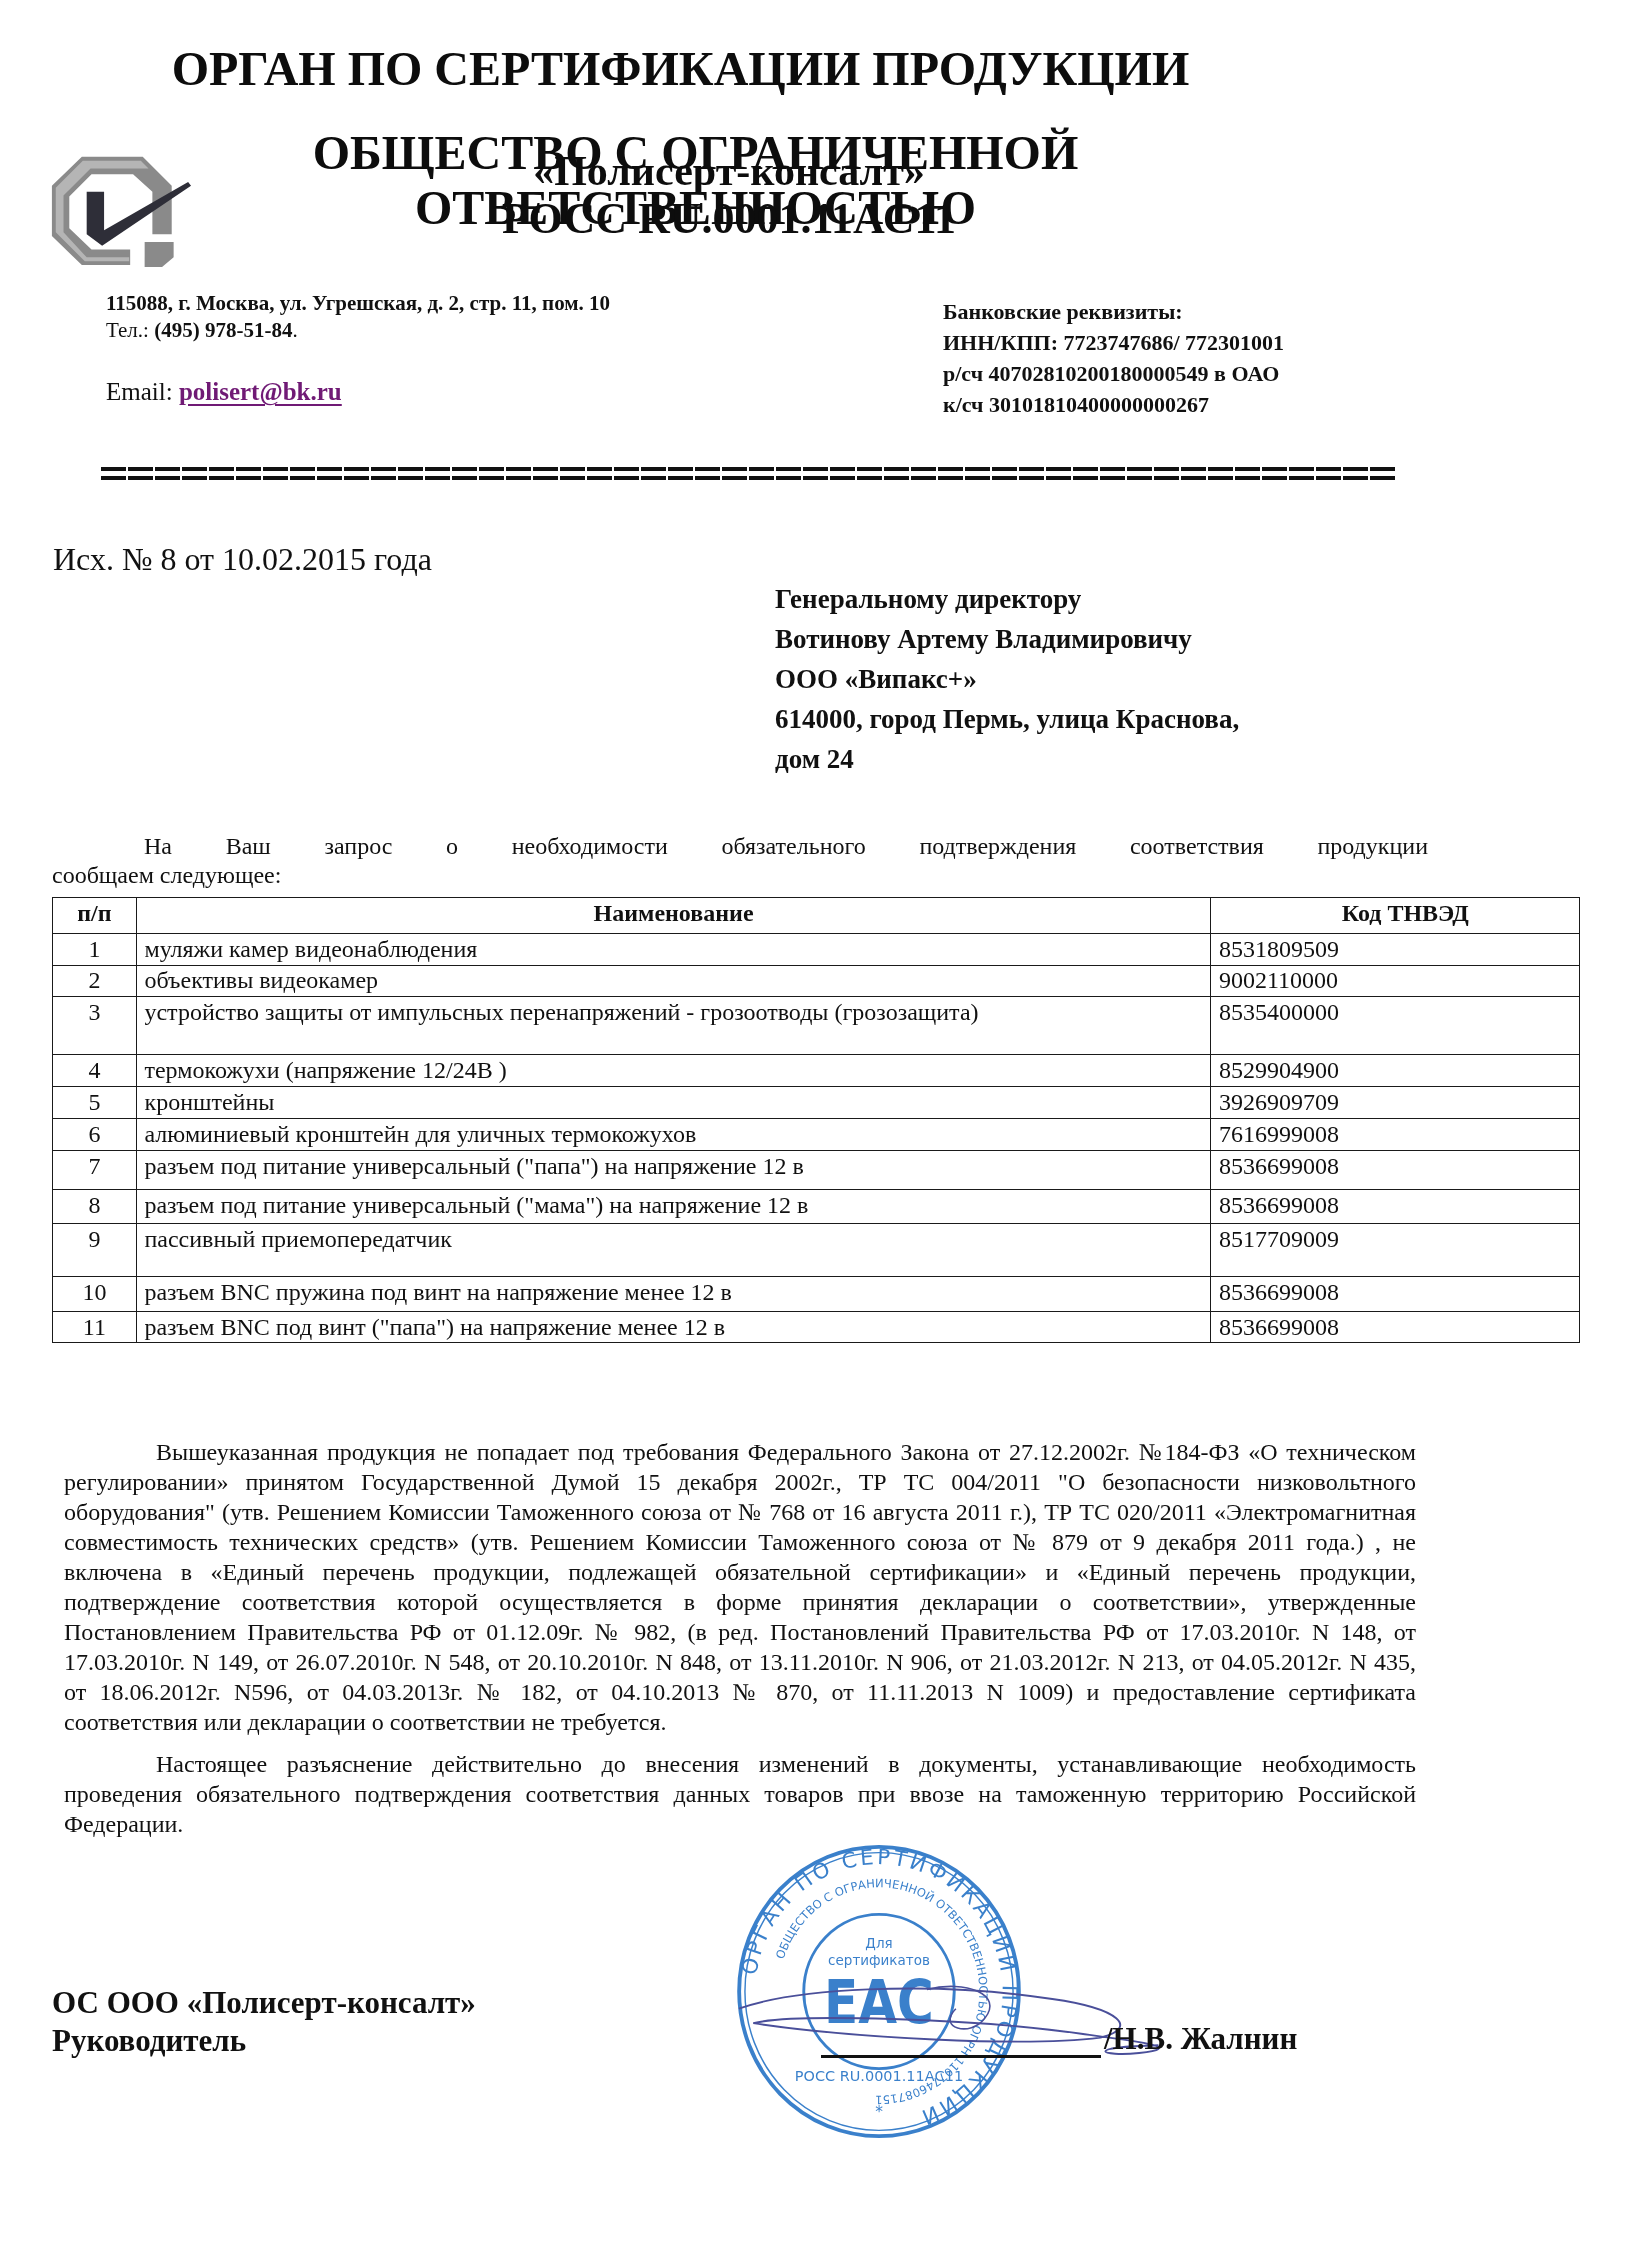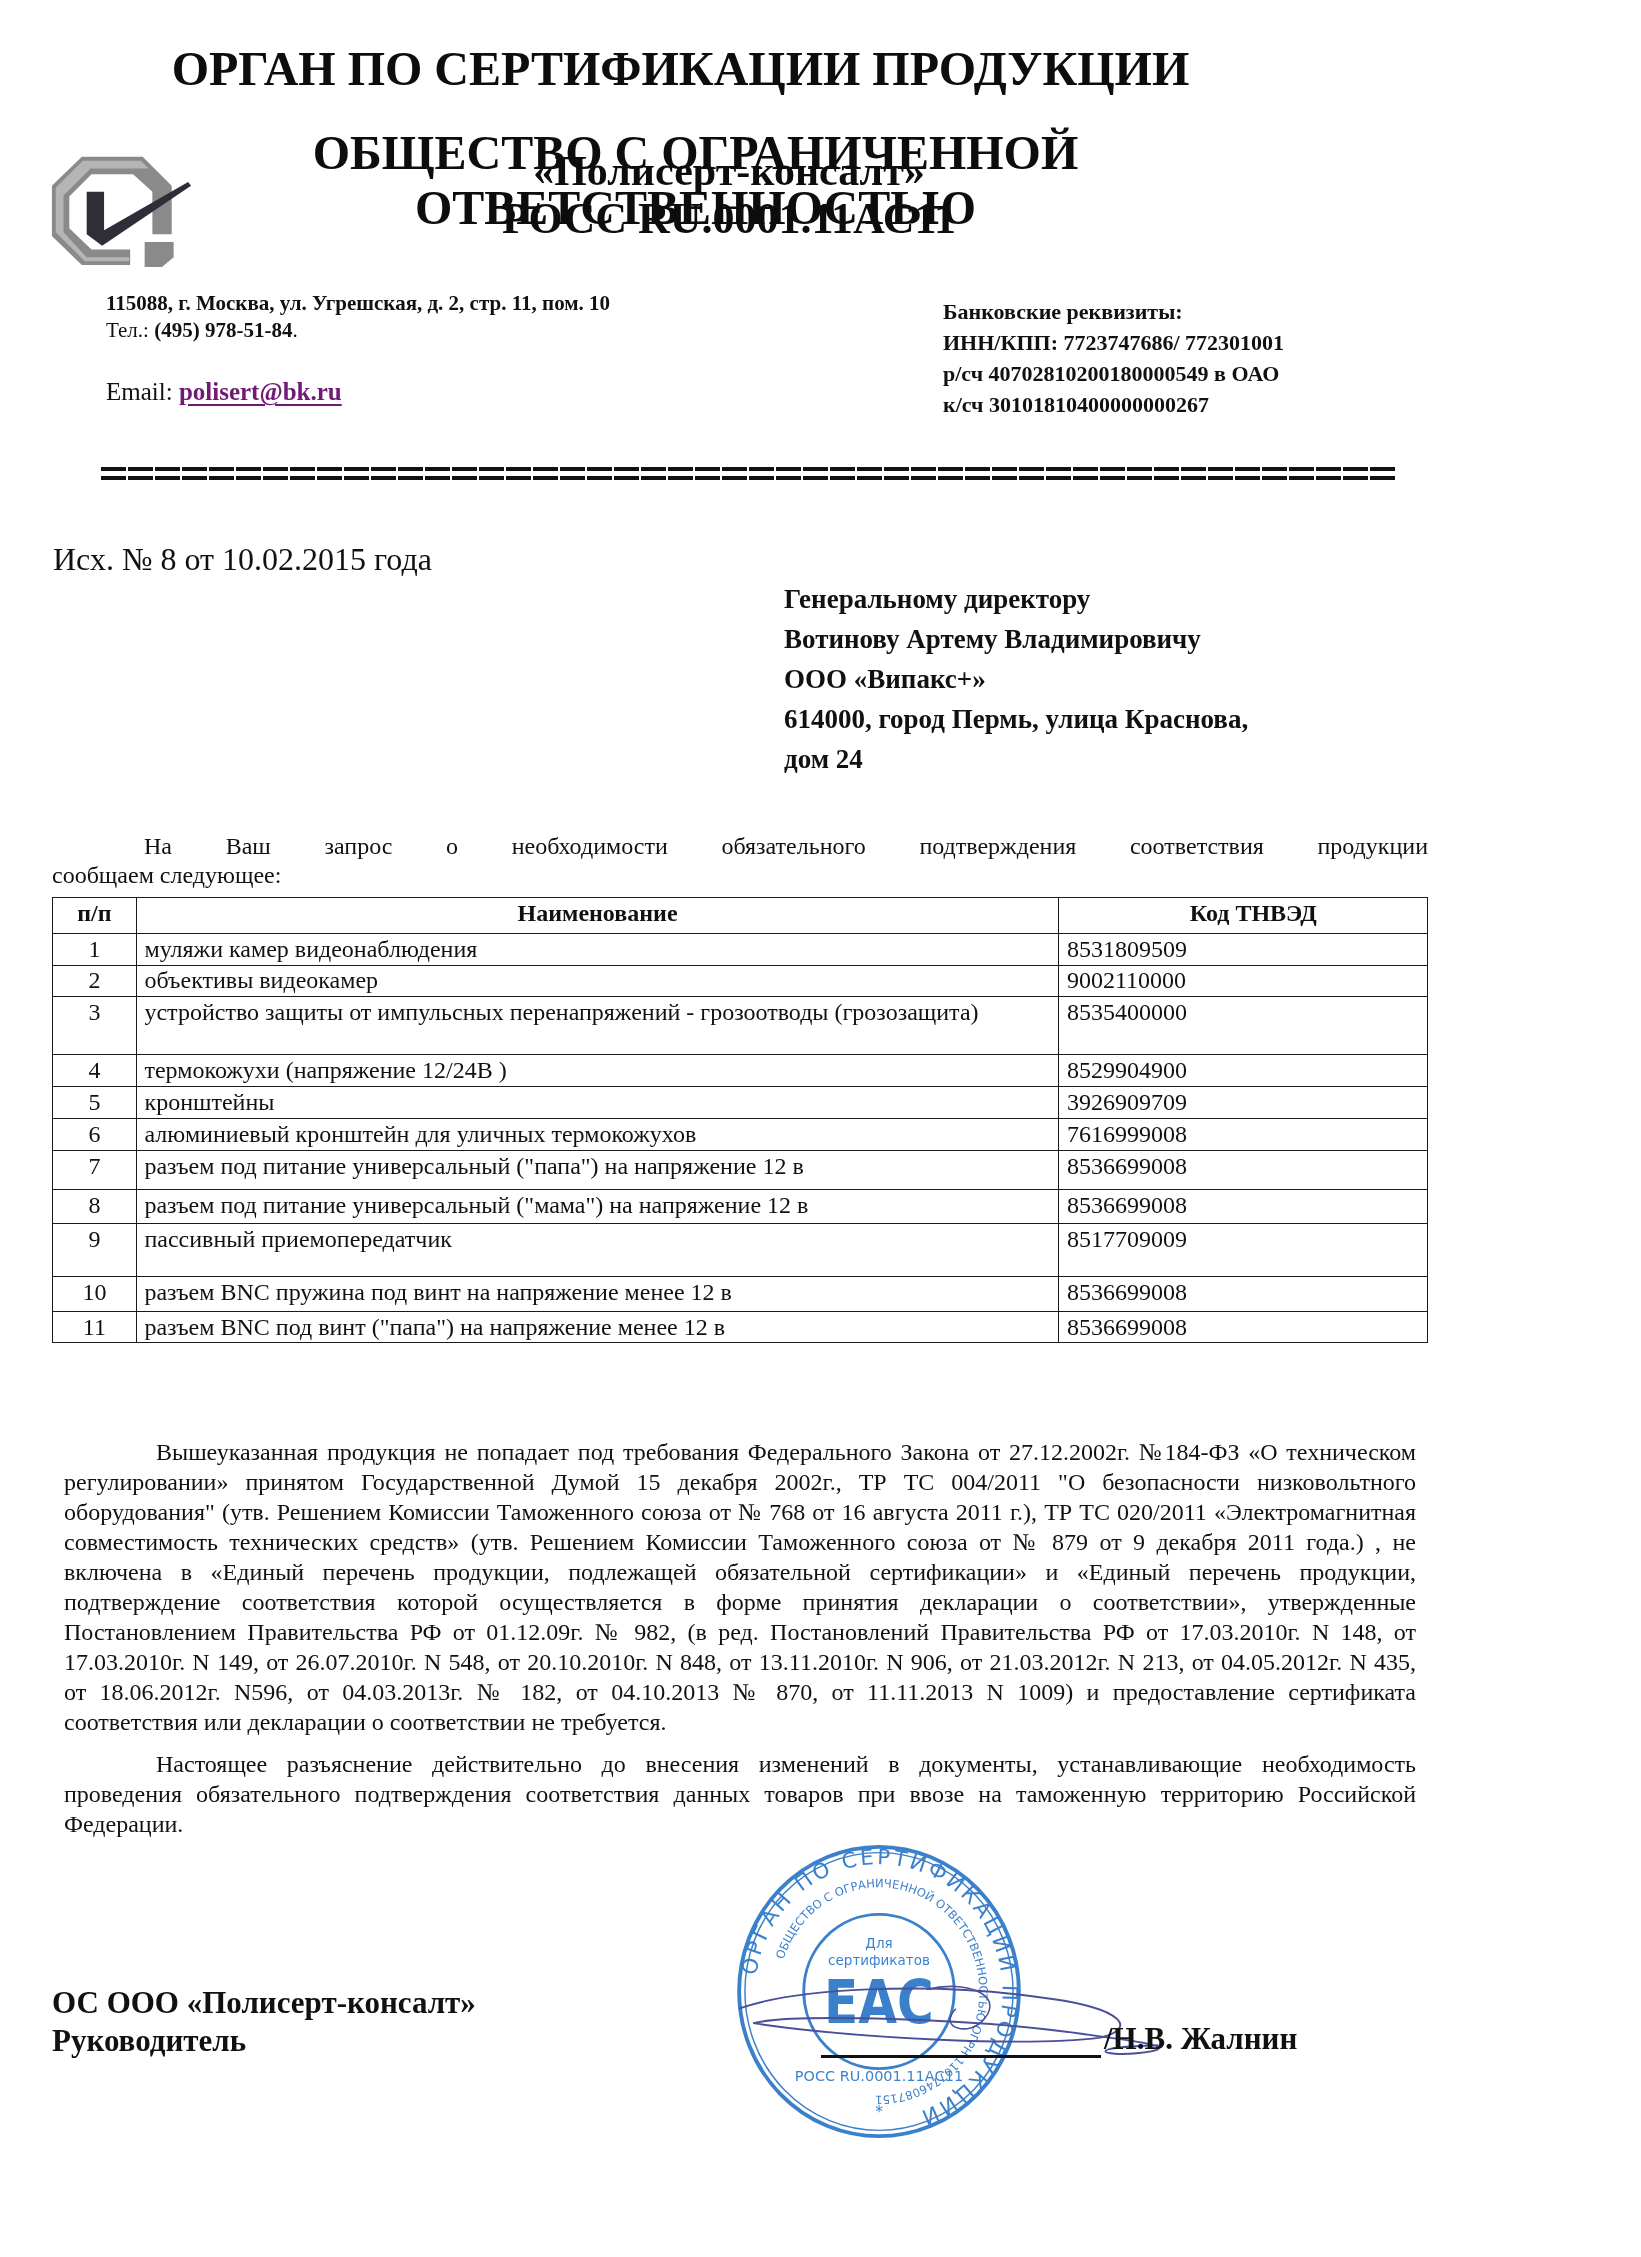--- a/index.html
+++ b/index.html
@@ -26,28 +26,28 @@
   .email a { color: #701a75; font-weight: bold; text-decoration: underline; text-underline-offset: 3.9px; }
 
   .bank { left: 943px; top: 296px; font-size: 22px; font-weight: bold; line-height: 31px; width: 502px; }
 
   .rule { left: 101px; width: 1294px; height: 3.9px; background: repeating-linear-gradient(90deg, #111 0 25px, #fff 25px 27px); }
   .r1 { top: 467px; }
   .r2 { top: 476px; }
 
   .outno { left: 53px; top: 541px; font-size: 32px; }
 
-  .addressee { left: 775px; top: 579px; font-size: 27px; font-weight: bold; line-height: 40px; margin-left: 9px; }
+  .addressee { left: 775px; top: 579px; font-size: 27px; font-weight: bold; line-height: 40px; }
   .addressee div { white-space: nowrap; }
 
   .intro { left: 52px; top: 832px; width: 1376px; font-size: 24px; line-height: 29px; text-align: justify; }
   .intro .p1 { text-indent: 92px; text-align-last: justify; }
 
   table.items {
-    position: absolute; left: 52px; top: 897px; width: 1376px;
+    position: absolute; left: 52px; top: 897px; width: 1528px;
     border-collapse: collapse; font-size: 24px;
   }
   table.items td, table.items th { border: 1.9px solid #1a1a1a; padding: 1.9px 7.7px; vertical-align: top; }
   table.items th { font-weight: bold; height: 31px; text-align: center; }
   table.items td.num { text-align: center; width: 75px; padding: 1.9px 3.9px; }
   table.items td.code { width: 332px; }
   table.items th.code-h { width: 332px; padding-left: 28px; }
   table.items tr.r { height: 30px; }
   table.items tr.tall { height: 58px; }
   table.items tr.tall9 { height: 53px; }

